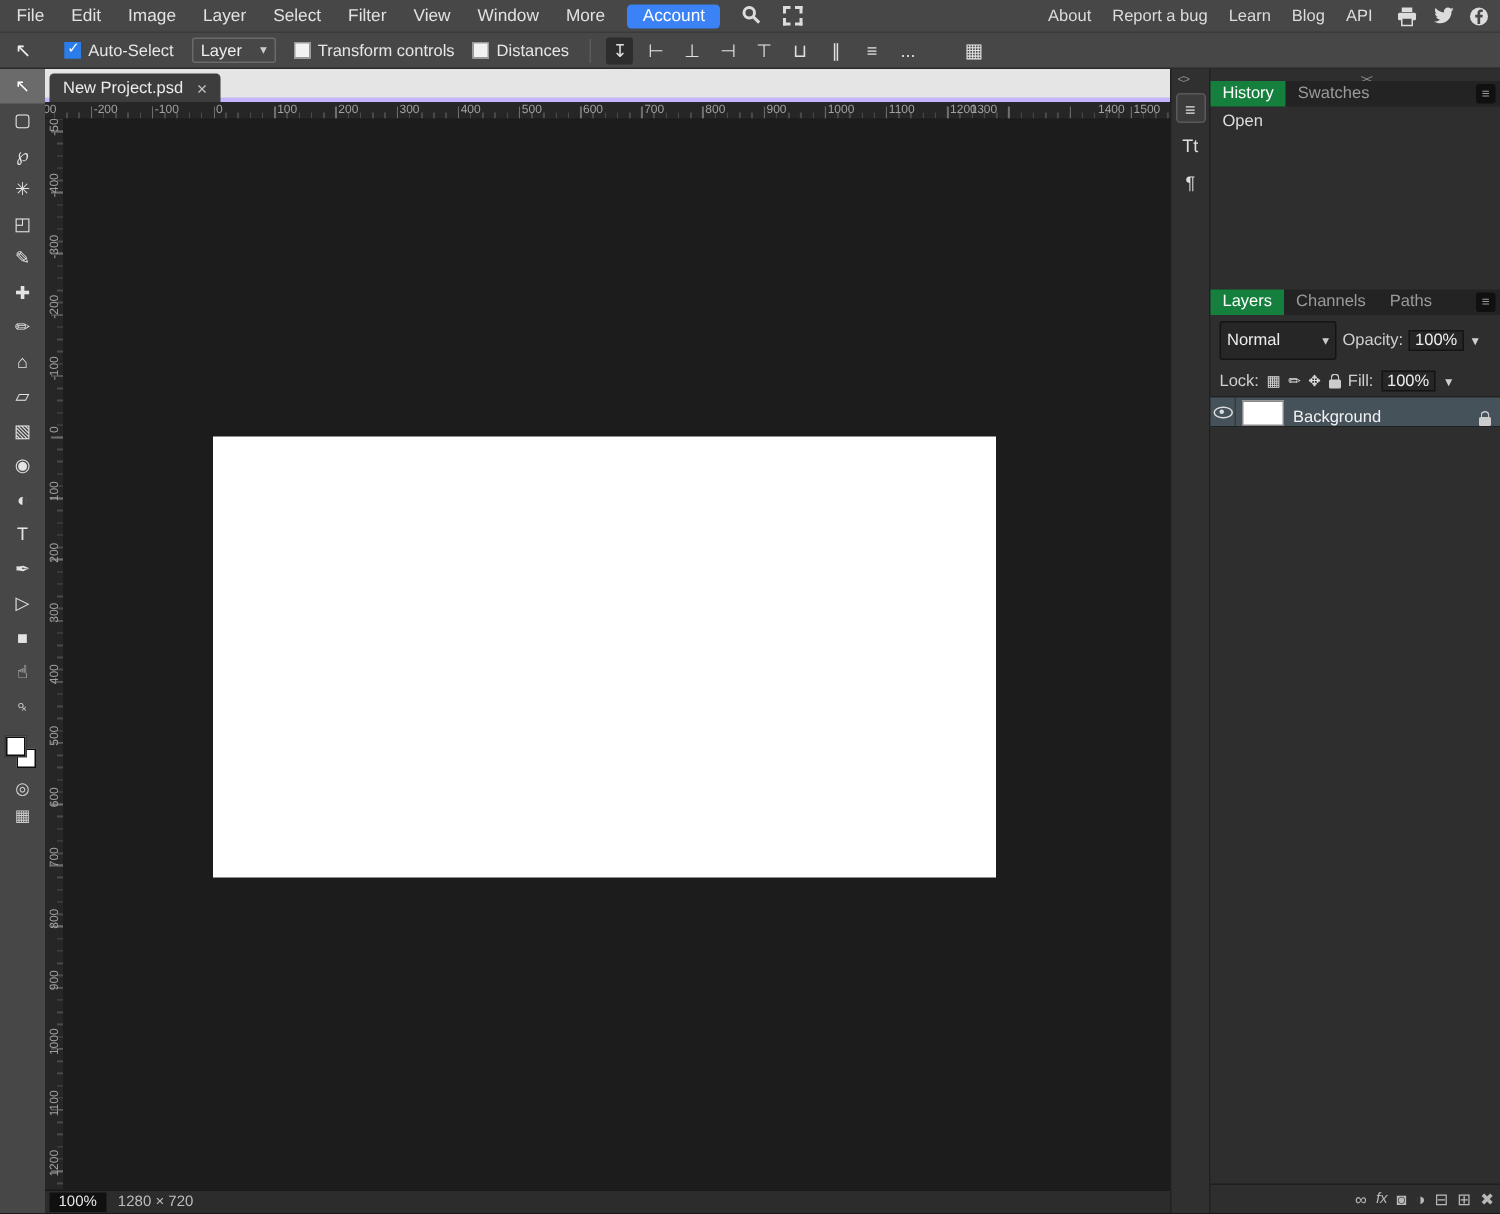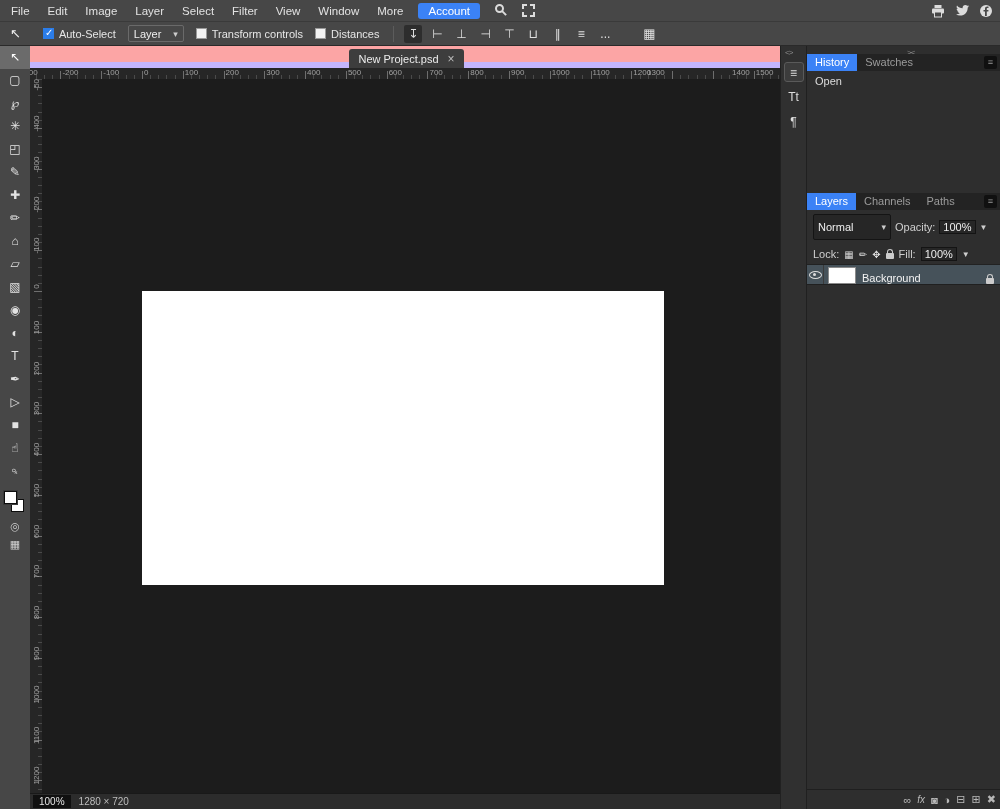--- a/index.html
+++ b/index.html
@@ -61,22 +61,22 @@
     font-size:12px; color:#e3e3e3; }
   .tool.selected { background:#6b6b6b; color:#fff; }
   .tool.rot { transform:rotate(-45deg); }
   .tool.extra { height:18px; line-height:18px; font-size:11px; color:#cfcfcf; }
   .swatches { position:relative; width:30px; height:30px; margin-top:4px; }
   .sw { position:absolute; width:13px; height:13px; background:#fff; border:1px solid #0d0d0d; }
   .sw.back { left:11px; top:12px; }
   .sw.front { left:4px; top:4px; box-shadow:0 0 0 1px #3a3a3a; }
   
   .docarea { position:absolute; left:30px; top:46px; width:750px; bottom:0; }
-  .tabbar { position:absolute; left:0; top:0; width:750px; height:22px; background:#fca5a5;
-    border-bottom:6px solid #c4b5fd;text-align:center; }
+  .tabbar { position:absolute; left:0; top:0; width:750px; height:22px; background:#e5e5e5;
+    border-bottom:3px solid #c4b5fd; }
   .tab { display:inline-flex; align-items:center; height:19px; margin:3px 0 0 3px;
     background:#3d3d3d; border-radius:3px 3px 0 0; padding:0 9px; font-size:11px; color:#ececec; }
   .tab-x { margin-left:9px; color:#bdbdbd; font-size:12px; line-height:1; }
   .hruler { position:absolute; left:0; top:22px; width:750px; height:11px; overflow:hidden;
     background-color:#262626;
     background-image:
       repeating-linear-gradient(to right,#6e6e6e 0 1px,transparent 1px 40.78px),
       repeating-linear-gradient(to right,#4a4a4a 0 1px,transparent 1px 8.156px);
     background-repeat:repeat-x,repeat-x;
     background-size:2039px 8px,2039px 4px;
@@ -107,21 +107,21 @@
   .strip-btn.boxed { border:1px solid #5a5a5a; border-radius:3px; background:#3c3c3c; }
   
   .rightpanels { position:absolute; left:806px; top:46px; width:194px; bottom:0;
     background:#2e2e2e; border-left:1px solid #202020; }
   .collapse.r { position:absolute; left:96px; top:0; }
   .panel { position:absolute; left:0; right:0; }
   .panel.history { top:8px; height:139px; }
   .panel.layers { top:147px; bottom:0; display:flex; flex-direction:column; }
   .phead { position:relative; height:17px; background:#232323; display:flex; align-items:stretch; flex:none; }
   .ptab { padding:0 8px; line-height:17px; font-size:11px; color:#9b9b9b; }
-  .ptab.active { background:#3b82f6; color:#fff; }
+  .ptab.active { background:#15803d; color:#fff; }
   .pmenu { position:absolute; right:3px; top:2px; width:13px; height:13px; background:#101010;
     border-radius:2px; color:#999; font-size:9px; line-height:13px; text-align:center; }
   .pbody { height:122px; }
   .hist-item { padding:4px 8px; font-size:11px; color:#ddd; }
   .blend-row { display:flex; align-items:center; gap:4px; padding:4px 6px; flex:none; }
   .select-dark { height:16px; width:78px; display:inline-flex; align-items:center; justify-content:space-between;
     background:#262626; border:1px solid #141414; border-radius:2px; padding:12px 4px; font-size:11px; color:#eee; }
   .lbl { font-size:11px; color:#cfcfcf; }
   .chip { background:#262626; border:1px solid #141414; padding:0 3px; font-size:11px; color:#eee;
     height:14px; line-height:13px; display:inline-block; }
@@ -156,20 +156,21 @@
 <div class="app">
 
   <header class="menubar">
     <nav class="menu-items" id="menu-items"><span class="menu-item">File</span><span class="menu-item">Edit</span><span class="menu-item">Image</span><span class="menu-item">Layer</span><span class="menu-item">Select</span><span class="menu-item">Filter</span><span class="menu-item">View</span><span class="menu-item">Window</span><span class="menu-item">More</span></nav>
     <button class="account">Account</button>
     <span class="magwrap">
         <span class="mag"></span>
       </span>
     <span class="fs"></span>
     <div class="spacer"></div>
+    <nav id="menu-right"><span class="menu-item sm">About</span><span class="menu-item sm">Report a bug</span><span class="menu-item sm">Learn</span><span class="menu-item sm">Blog</span><span class="menu-item sm">API</span></nav>
     <span class="mb-icon">
       <svg width="14" height="14" viewBox="0 0 14 14">
           <rect x="3.5" y="1" width="7" height="3" fill="#dcdcdc"></rect>
           <rect x="1" y="4.5" width="12" height="5" rx="1" fill="#dcdcdc"></rect>
           <rect x="3.5" y="8" width="7" height="5" fill="#474747" stroke="#dcdcdc"></rect>
         </svg>
     </span>
     <span class="mb-icon">
       <svg width="15" height="13" viewBox="0 0 16 14">
           <path fill="#dcdcdc" d="M15.3 2.4c-.5.2-1 .4-1.6.5.6-.4 1-0.9 1.2-1.6-.5.3-1.1.6-1.8.7C12.6 1.4 11.8 1 11 1 9.4 1 8.1 2.3 8.1 3.9c0 .2 0 .5.1.7C5.7 4.4 3.5 3.3 2.1 1.5c-.3.5-.4.9-.4 1.5 0 1 .5 1.9 1.3 2.4-.5 0-.9-.1-1.3-.4v0c0 1.4 1 2.6 2.3 2.8-.2.1-.5.1-.8.1-.2 0-.4 0-.6-.1.4 1.2 1.5 2 2.7 2-1 .8-2.2 1.3-3.6 1.3H1c1.3.8 2.8 1.3 4.4 1.3 5.3 0 8.2-4.4 8.2-8.2v-.4c.6-.4 1.1-.9 1.7-1.4z"></path>

